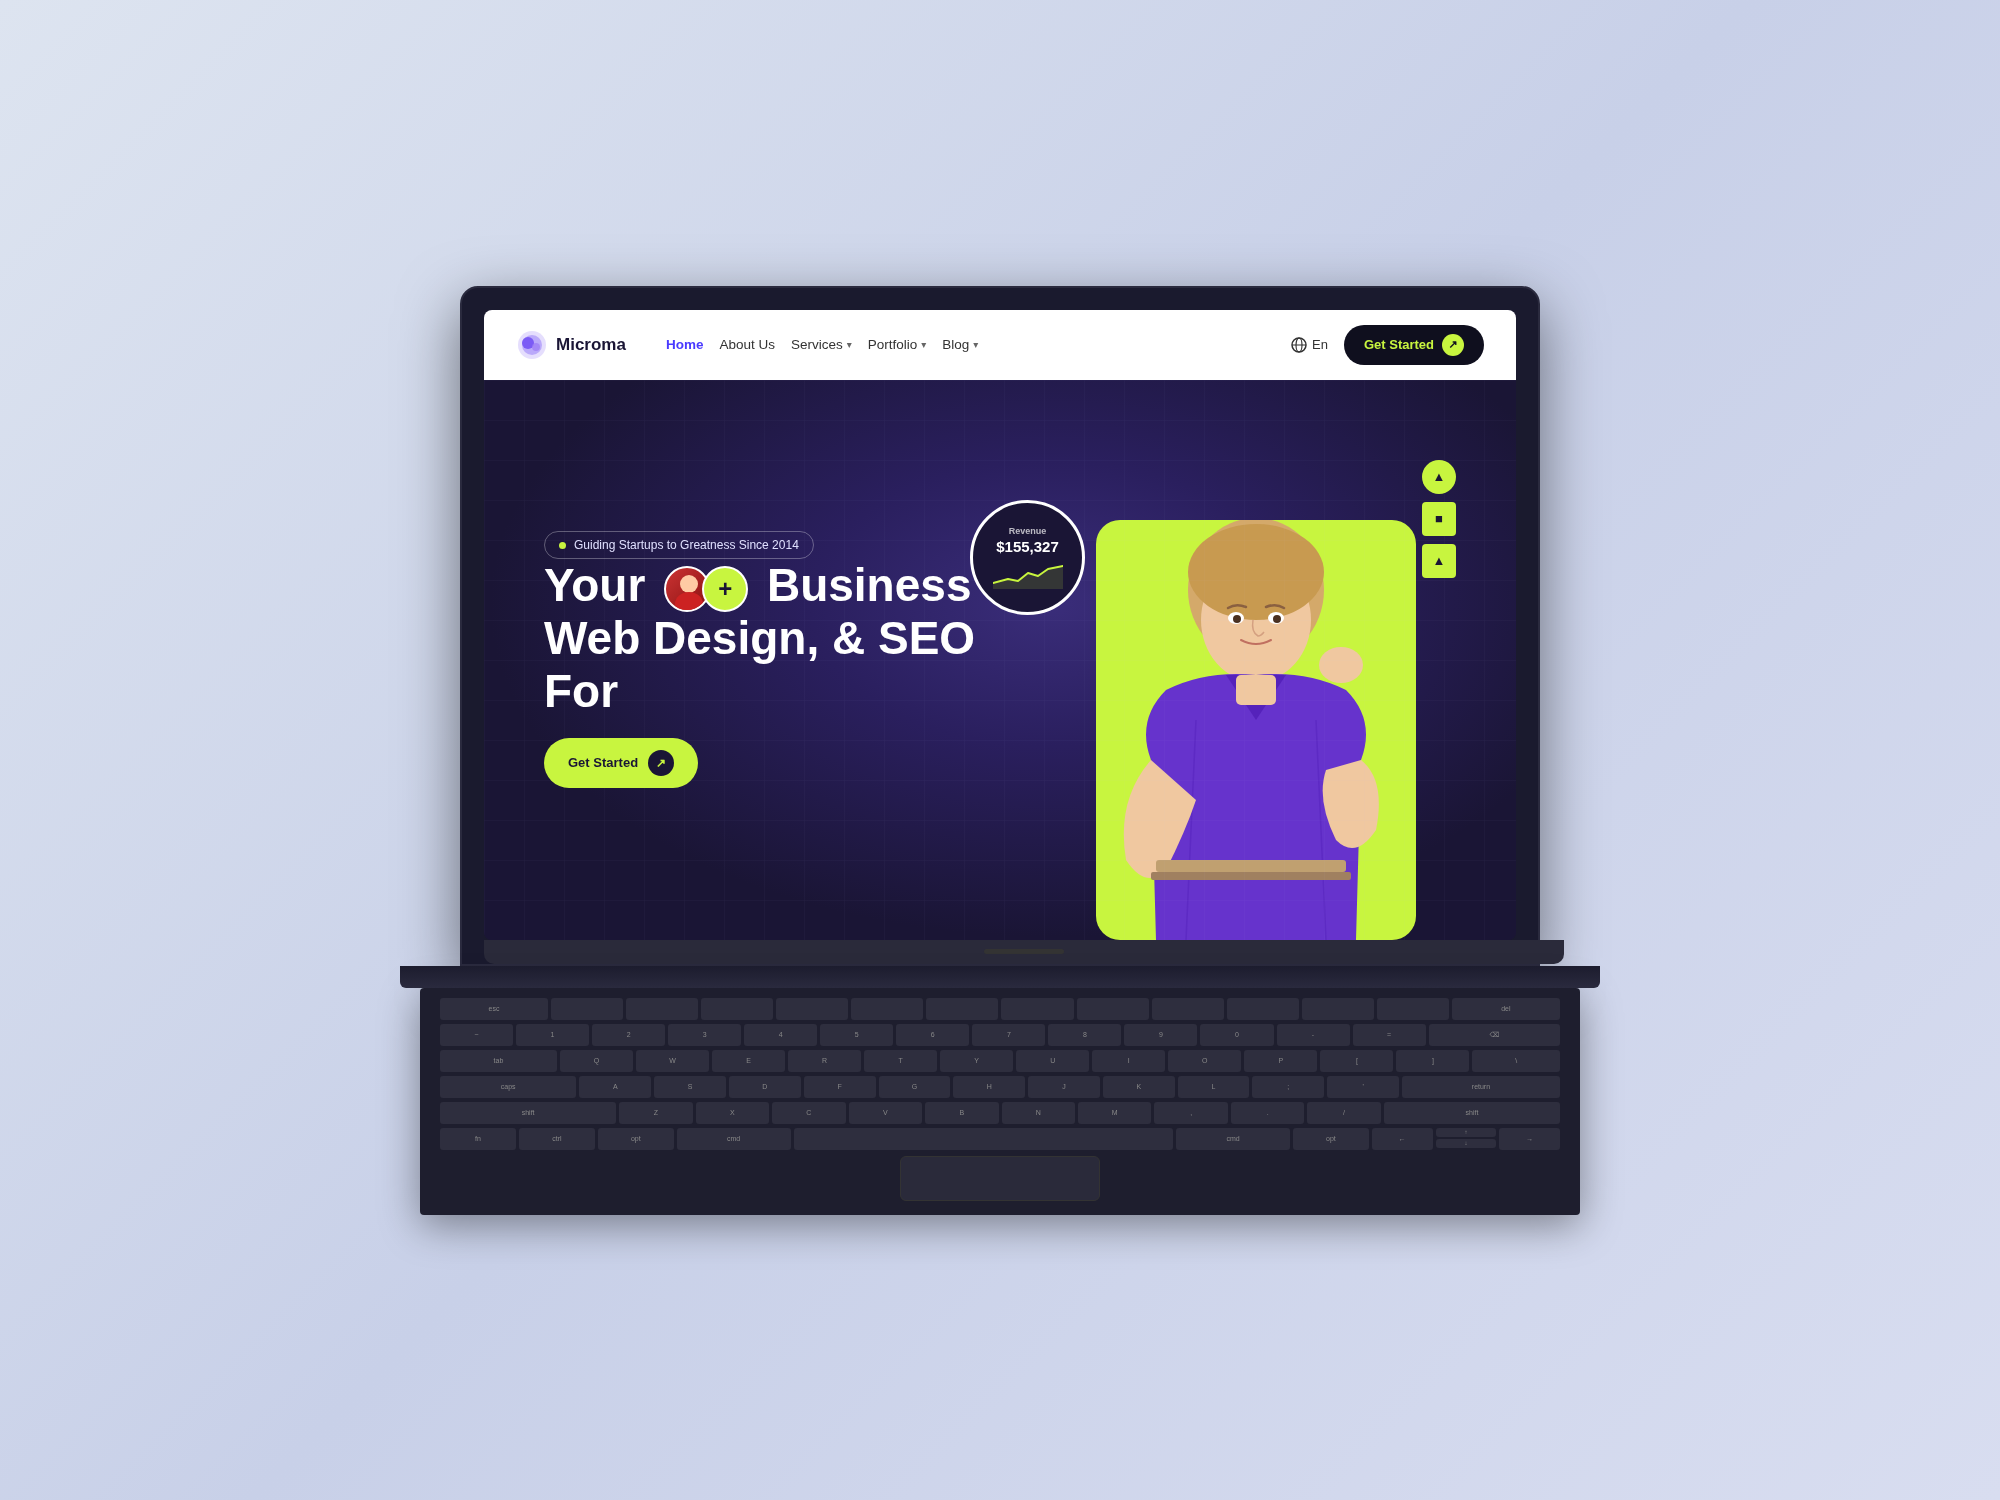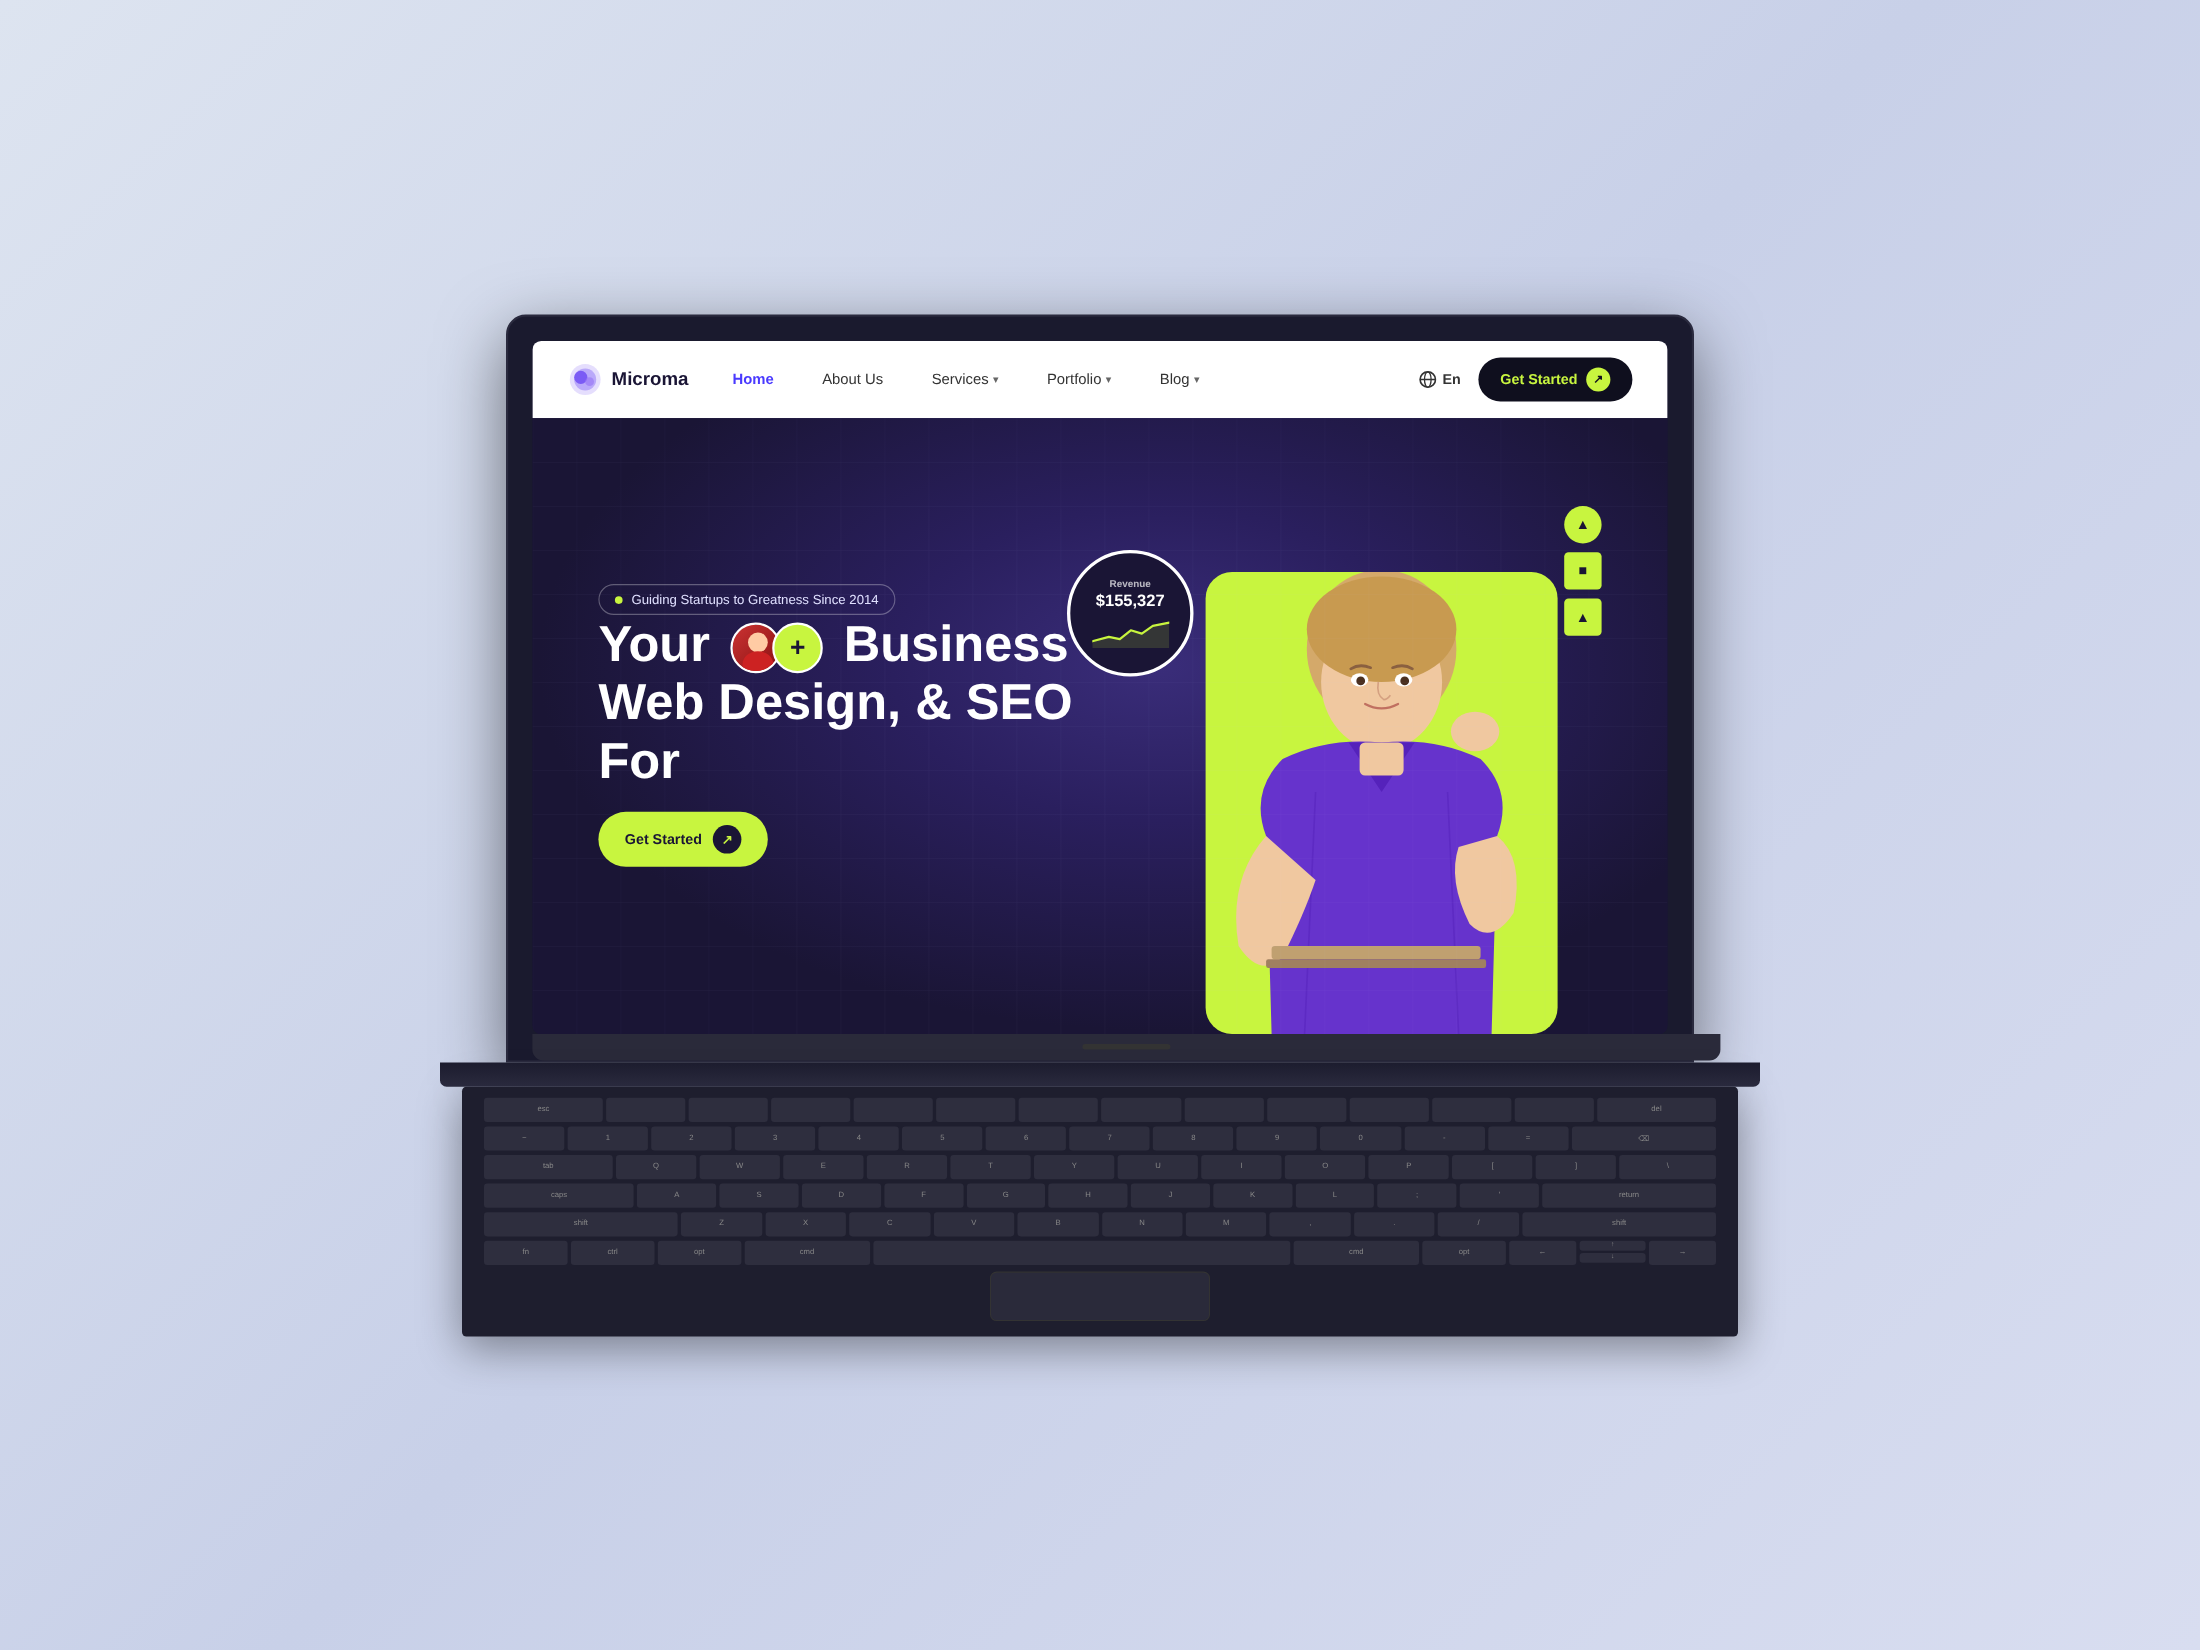--- a/index.html
+++ b/index.html
@@ -64,21 +64,21 @@
 
     .logo-text {
       font-size: 17px;
       font-weight: 600;
       color: #1a1535;
     }
 
     .nav-links {
       display: flex;
       align-items: center;
-      gap: 44px;
+      gap: 16px;
       flex: 1;
     }
 
     .nav-link {
       font-size: 13.5px;
       color: #333;
       text-decoration: none;
       display: flex;
       align-items: center;
       gap: 4px;
@@ -102,21 +102,20 @@
       margin-left: auto;
     }
 
     .lang-btn {
       display: flex;
       align-items: center;
       gap: 5px;
       font-size: 13px;
       color: #333;
       cursor: pointer;
-      font-weight: bold;
     }
 
     .get-started-nav {
       background: #0f0f1e;
       color: #c8f53f;
       border: none;
       border-radius: 28px;
       padding: 9px 20px;
       font-size: 13px;
       font-weight: 600;

